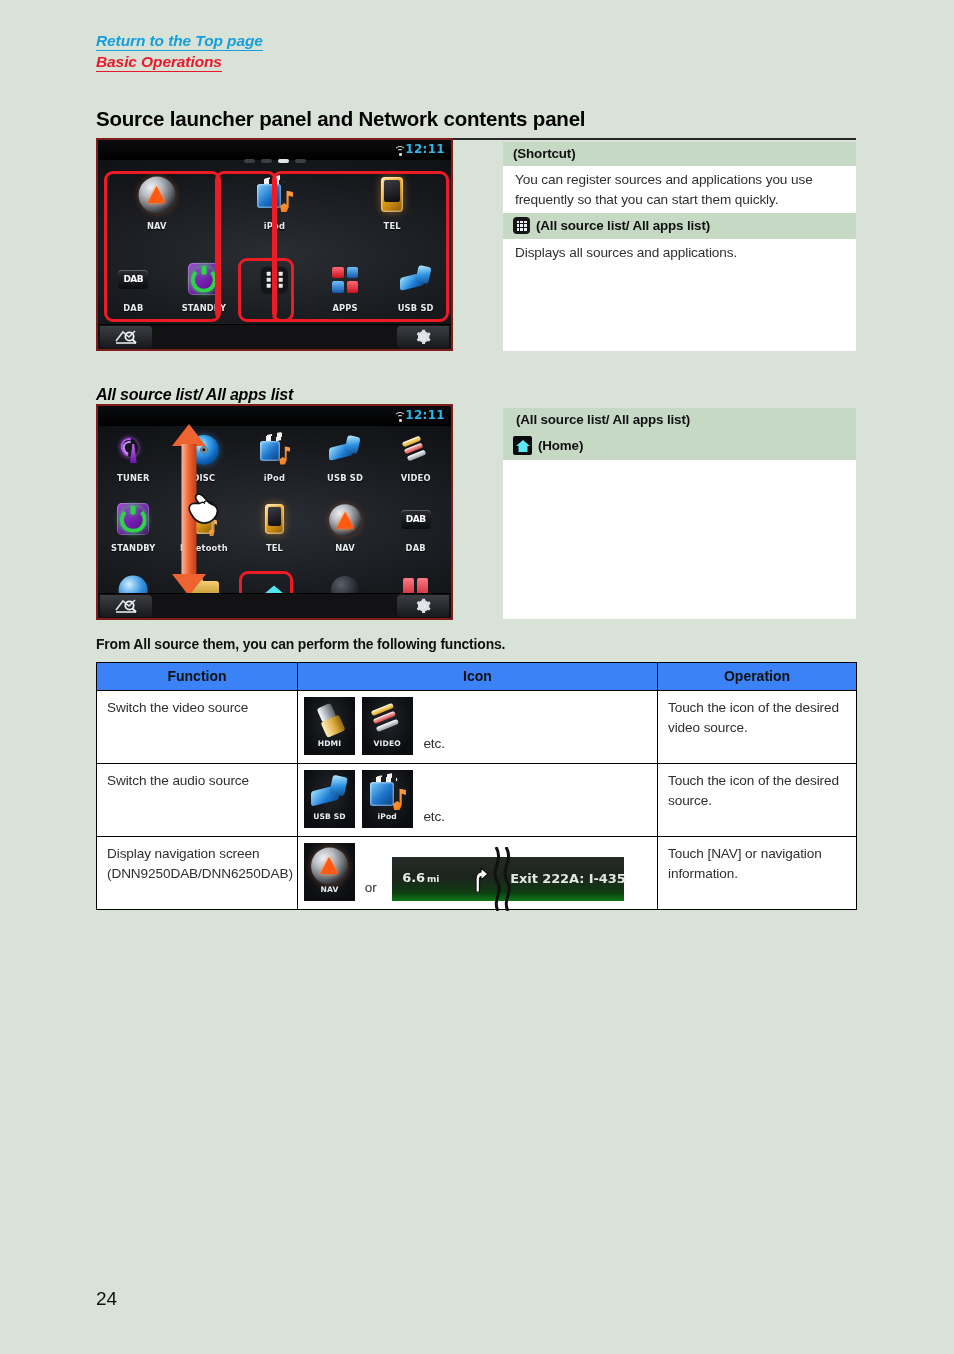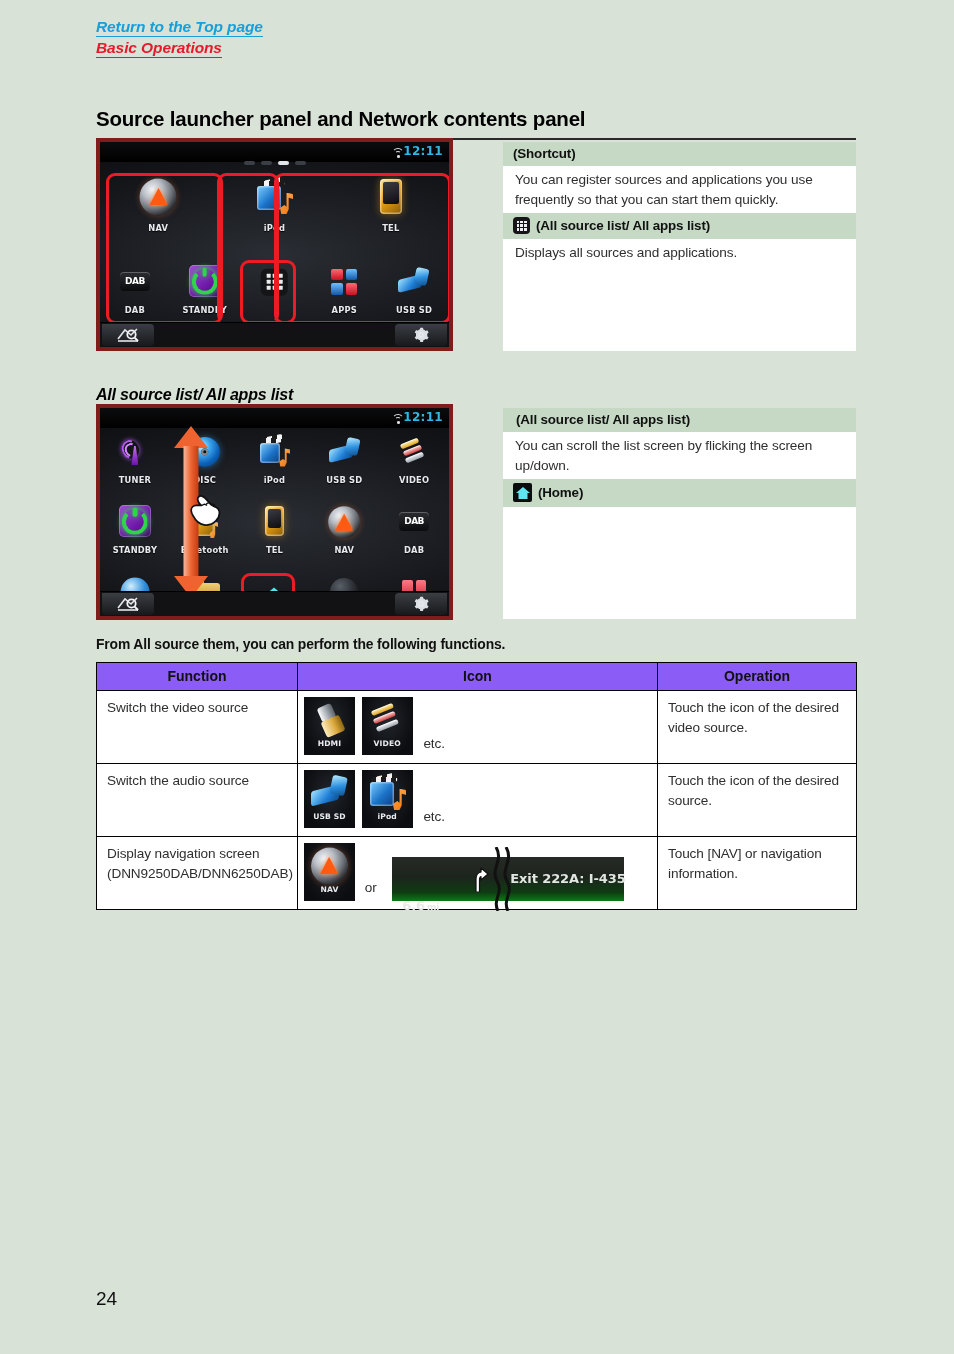--- a/index.html
+++ b/index.html
@@ -19,21 +19,21 @@
     position: absolute;
     left: 0; top: 0;
     width: 954px;
     height: 1354px;
   }
 
   
   .crumbs {
     position: absolute;
     left: 96px;
-    top: 16px;
+    top: 30px;
   }
   .crumb {
     display: block;
     font-style: italic;
     font-weight: bold;
     font-size: 15.5px;
     letter-spacing: -0.1px;
     text-decoration: none;
     line-height: 21px;
   }
@@ -67,21 +67,21 @@
     font-weight: bold;
     font-style: italic;
     letter-spacing: -0.2px;
     color: #000;
   }
 
   
   .device {
     position: absolute;
     background: #000;
-    border: 4px solid #7f1d1d;
+    border: 2px solid #7f1d1d;
     box-sizing: border-box;
     overflow: hidden;
   }
   #device1 { left: 96px; top: 138px; width: 357px; height: 213px; }
   #device2 { left: 96px; top: 404px; width: 357px; height: 216px; }
 
   .scr-bg {
     position: absolute;
     left: 0; top: 0; right: 0; bottom: 0;
     background:
@@ -526,21 +526,21 @@
     left: 96px; top: 662px;
     width: 760px;
     border-collapse: collapse;
     table-layout: fixed;
     background: #fff;
   }
   table.fn col.c1 { width: 201px; }
   table.fn col.c2 { width: 360px; }
   table.fn col.c3 { width: 199px; }
   table.fn th {
-    background: #8b5cf6;
+    background: #3b82f6;
     font-size: 14px;
     font-weight: bold;
     color: #111;
     padding: 5px 4px 6px;
     text-align: center;
     border-right: 1.4px solid #000;
     border-bottom: 1.4px solid #000;
     border-top: 1.4px solid #000;
   }
   table.fn th:first-child { border-left: 1.4px solid #000; }
@@ -596,21 +596,20 @@
     position: relative;
     width: 232px; height: 44px;
     background: linear-gradient(180deg,#262a26 0%,#1d241d 45%,#0f3b12 80%,#0a7a18 100%);
     margin-left: 10px;
     overflow: visible;
   }
   .navbanner .dist {
     position: absolute; left: 10px; top: 50%; transform: translateY(-50%);
     color: #e8eae8; font-size: 13px; font-weight: bold;
     font-family: "DejaVu Sans", sans-serif;
-    margin-top: 28px;
   }
   .navbanner .dist em {
     font-style: normal; font-size: 9px; margin-left: 2px;
   }
   .navbanner .turn {
     position: absolute; left: 76px; top: 50%; transform: translateY(-50%);
     width: 22px; height: 26px;
   }
   .navbanner .exit {
     position: absolute; left: 118px; top: 50%; transform: translateY(-50%);
@@ -908,21 +907,20 @@
           <path fill="#e7eaee" d="M21 12c0-.7-.1-1.3-.2-1.9l2-1.5-2-3.4-2.3 1a8.6 8.6 0 00-3.2-1.9L14.9 1.6h-4L10.6 4a8.6 8.6 0 00-3.2 1.9l-2.3-1-2 3.4 2 1.5a9 9 0 000 3.8l-2 1.5 2 3.4 2.3-1a8.6 8.6 0 003.2 1.9l.3 2.4h4l.3-2.4a8.6 8.6 0 003.2-1.9l2.3 1 2-3.4-2-1.5c.1-.6.2-1.2.2-1.9z" opacity=".95"></path>
         </svg>
       </div>
     </div>
   </div>
 
   <div class="panel" id="panel2">
     <div class="bar pad">
       <span> (All source list/ All apps list)</span>
     </div>
-    <div class="body">You can scroll the list screen by flicking the screen up/down.</div>
     <div class="bar">
       <span class="mini-home"></span>
       <span>(Home)</span>
     </div>
   </div>
 
   <div class="intro">From All source them, you can perform the following functions.</div>
 
   <table class="fn">
     <colgroup>

